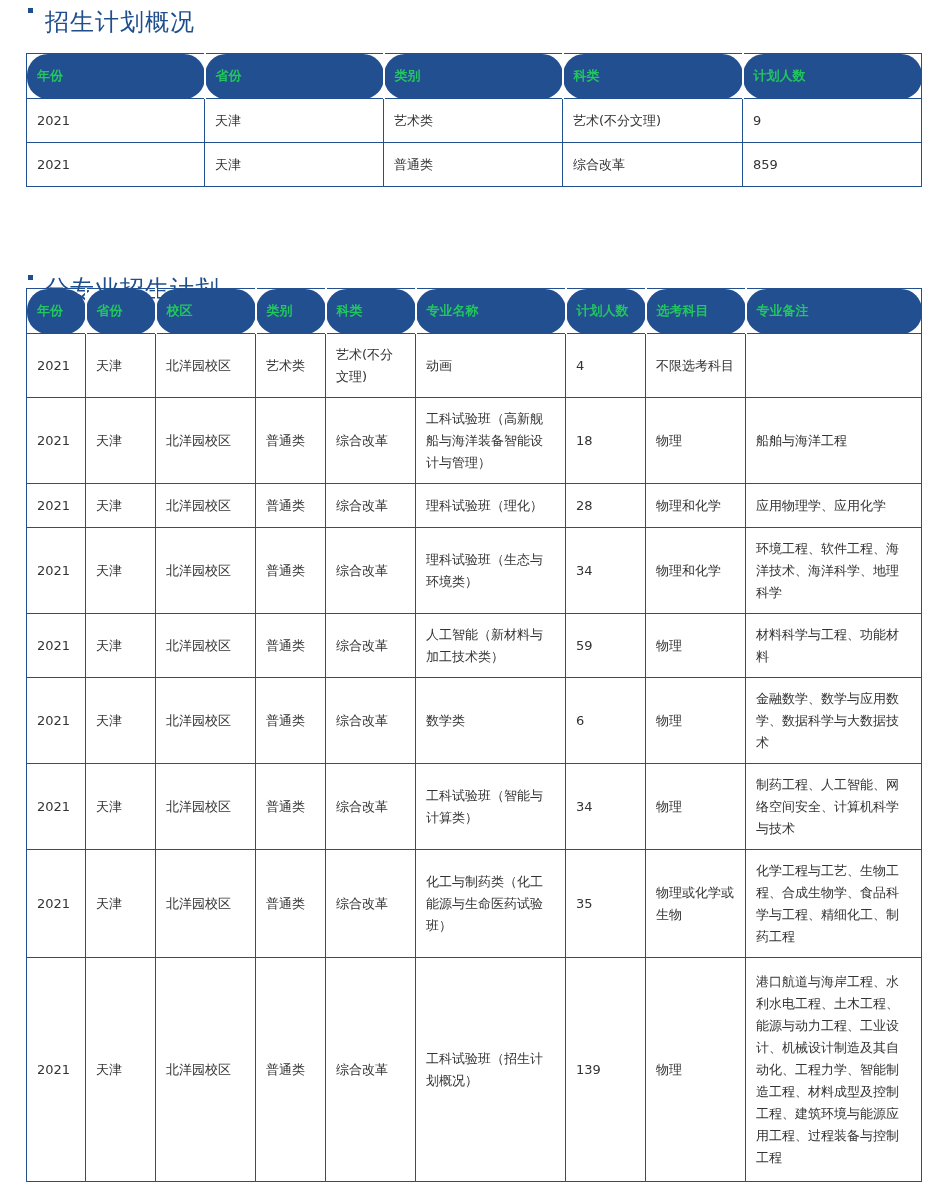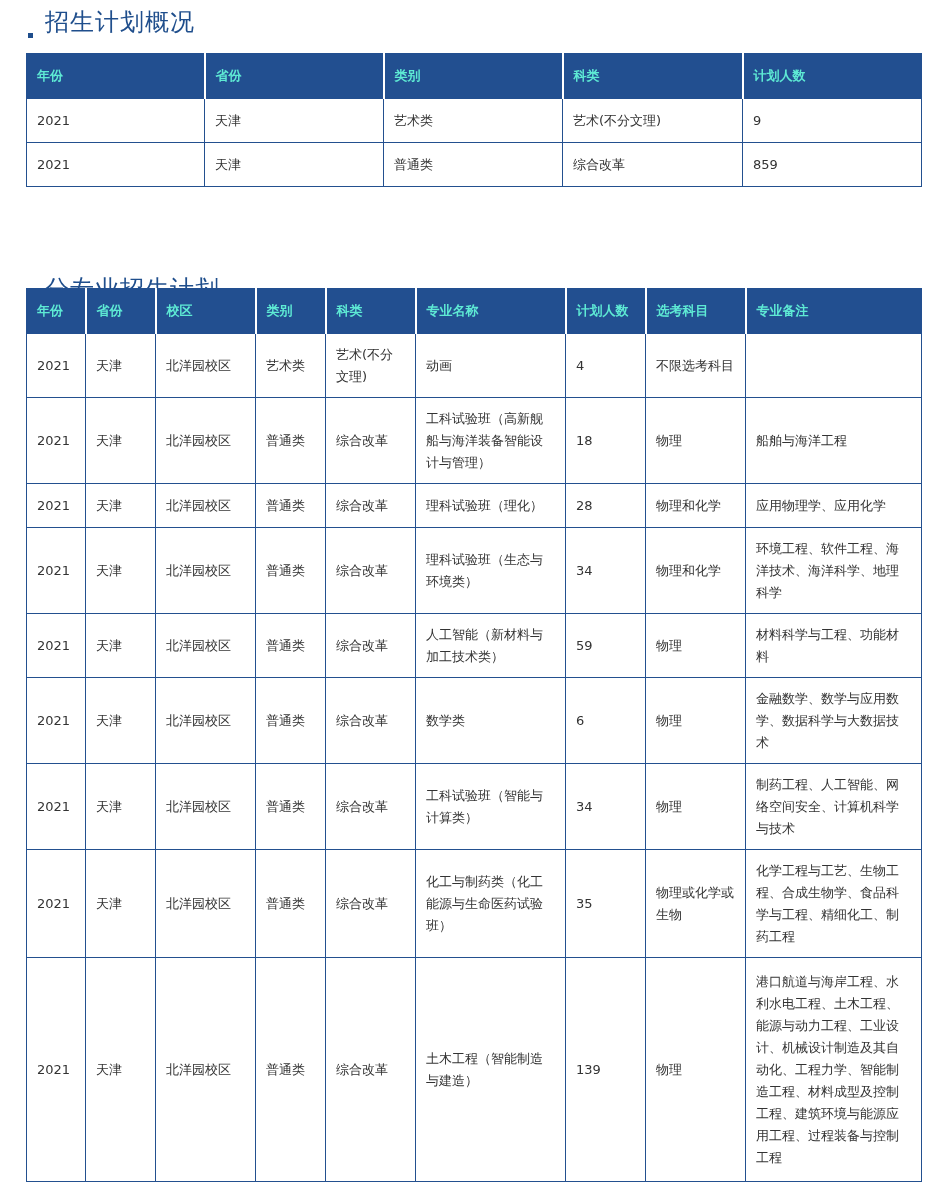--- a/index.html
+++ b/index.html
@@ -4,40 +4,40 @@
 <style>
   html, body { margin: 0; padding: 0; background: #ffffff; }
   body {
     width: 934px; height: 1200px; overflow: hidden; position: relative;
     font-family: "DejaVu Sans", "Liberation Sans", sans-serif;
     color: #333333;
   }
   .section-title {
     position: absolute; left: 28px;
     font-size: 24px; color: #1f4e8c; font-weight: normal;
-    display: flex; align-items: flex-end; letter-spacing: 1px;
+    display: flex; align-items: flex-start; letter-spacing: 1px;
   }
   .section-title .bullet {
     display: inline-block; width: 5px; height: 5px; background: #1f4e8c;
     margin-right: 12px; margin-top: 2px;
   }
   table {
     position: absolute; left: 26px; width: 895px;
     border-collapse: collapse; table-layout: fixed;
     font-size: 13px;
   }
   th, td {
     border: 1px solid #23508f;
     text-align: left; vertical-align: middle;
     padding: 0 10px;
     line-height: 22px;
   }
   th {
-    background: #224f90; color: #5eead4; font-weight: bold; height: 44px;
-    border-color: #224f90; border-left: 2px solid #ffffff;
+    background: #224f90; color: #22c55e; font-weight: bold; height: 44px;
+    border-color: #224f90; border-left: 2px solid #ffffff; border-radius: 21px;
   }
   th:first-child { border-left: 1px solid #224f90; }
   td { color: #333333; word-break: break-all; }
   #t1 { top: 53px; }
   #t1 td { height: 43px; }
   #t2 { top: 288px; }
 </style>
 </head>
 <body>
 
@@ -199,19 +199,19 @@
       <td>35</td>
       <td>物理或化学或生物</td>
       <td>化学工程与工艺、生物工程、合成生物学、食品科学与工程、精细化工、制药工程</td>
     </tr>
     <tr style="height:224px">
       <td>2021</td>
       <td>天津</td>
       <td>北洋园校区</td>
       <td>普通类</td>
       <td>综合改革</td>
-      <td>土木工程（智能制造与建造）</td>
+      <td>工科试验班（招生计划概况）</td>
       <td>139</td>
       <td>物理</td>
       <td>港口航道与海岸工程、水利水电工程、土木工程、能源与动力工程、工业设计、机械设计制造及其自动化、工程力学、智能制造工程、材料成型及控制工程、建筑环境与能源应用工程、过程装备与控制工程</td>
     </tr>
   </tbody>
 </table>
 
 </body></html>

